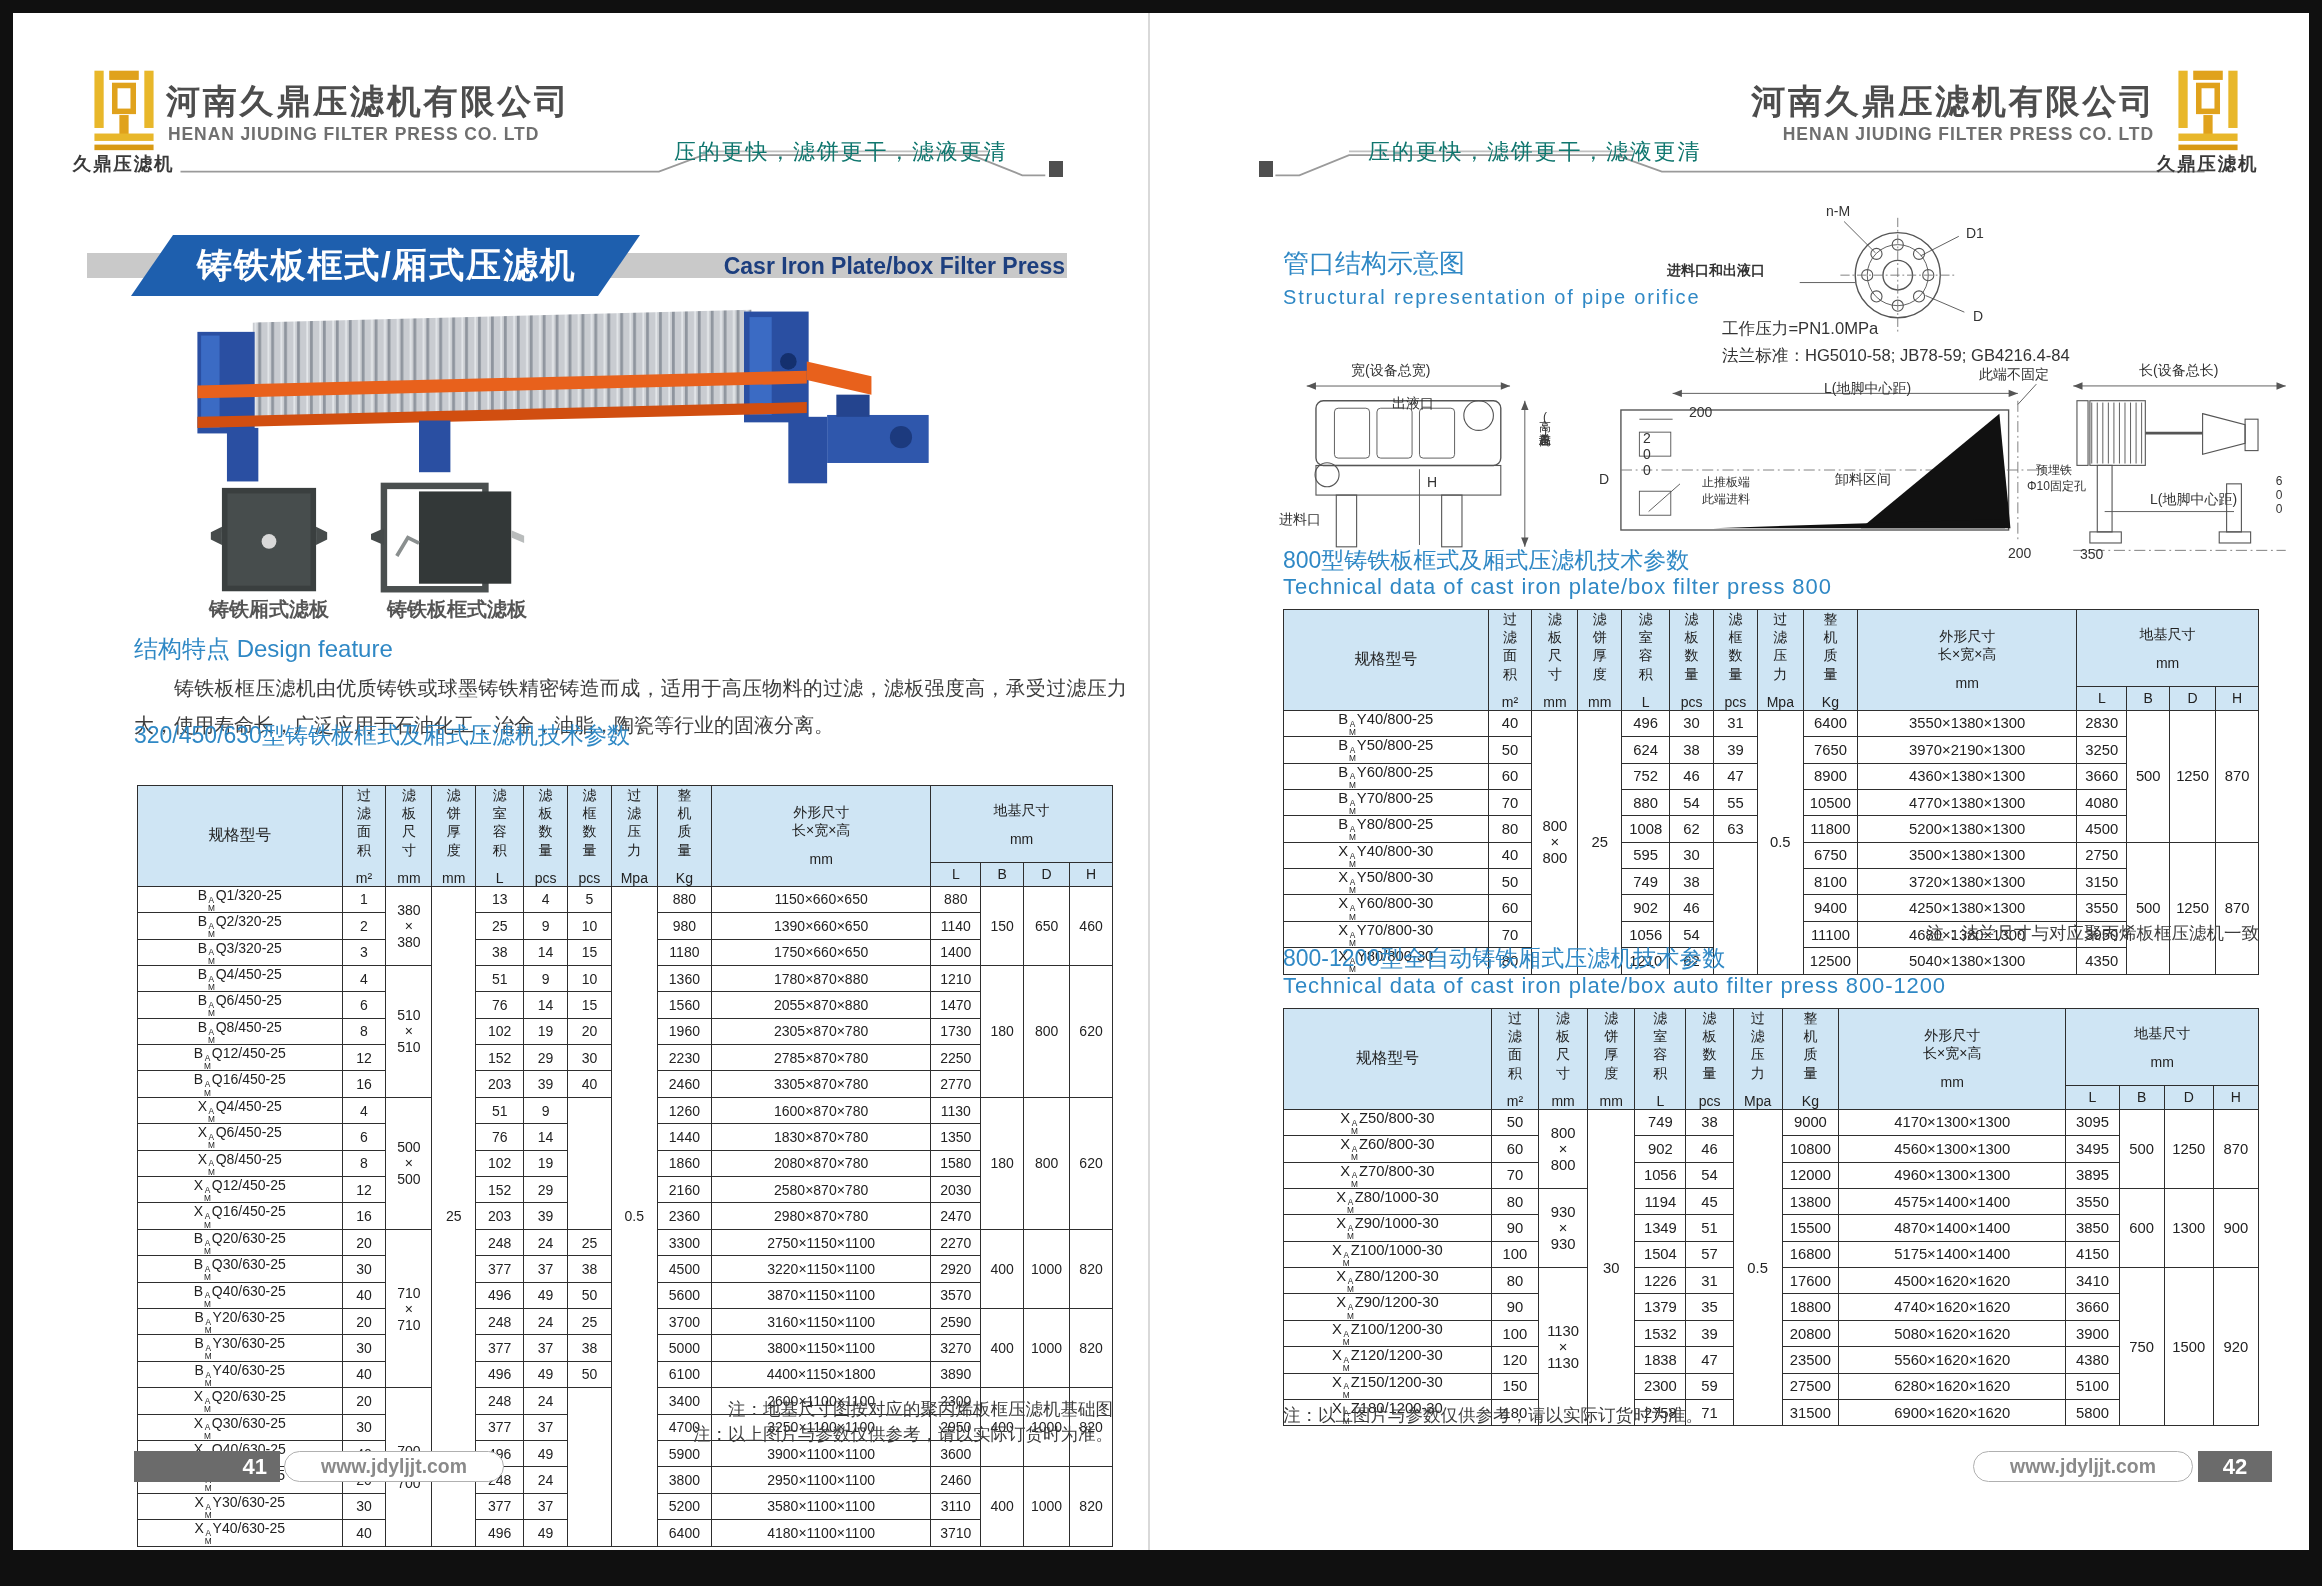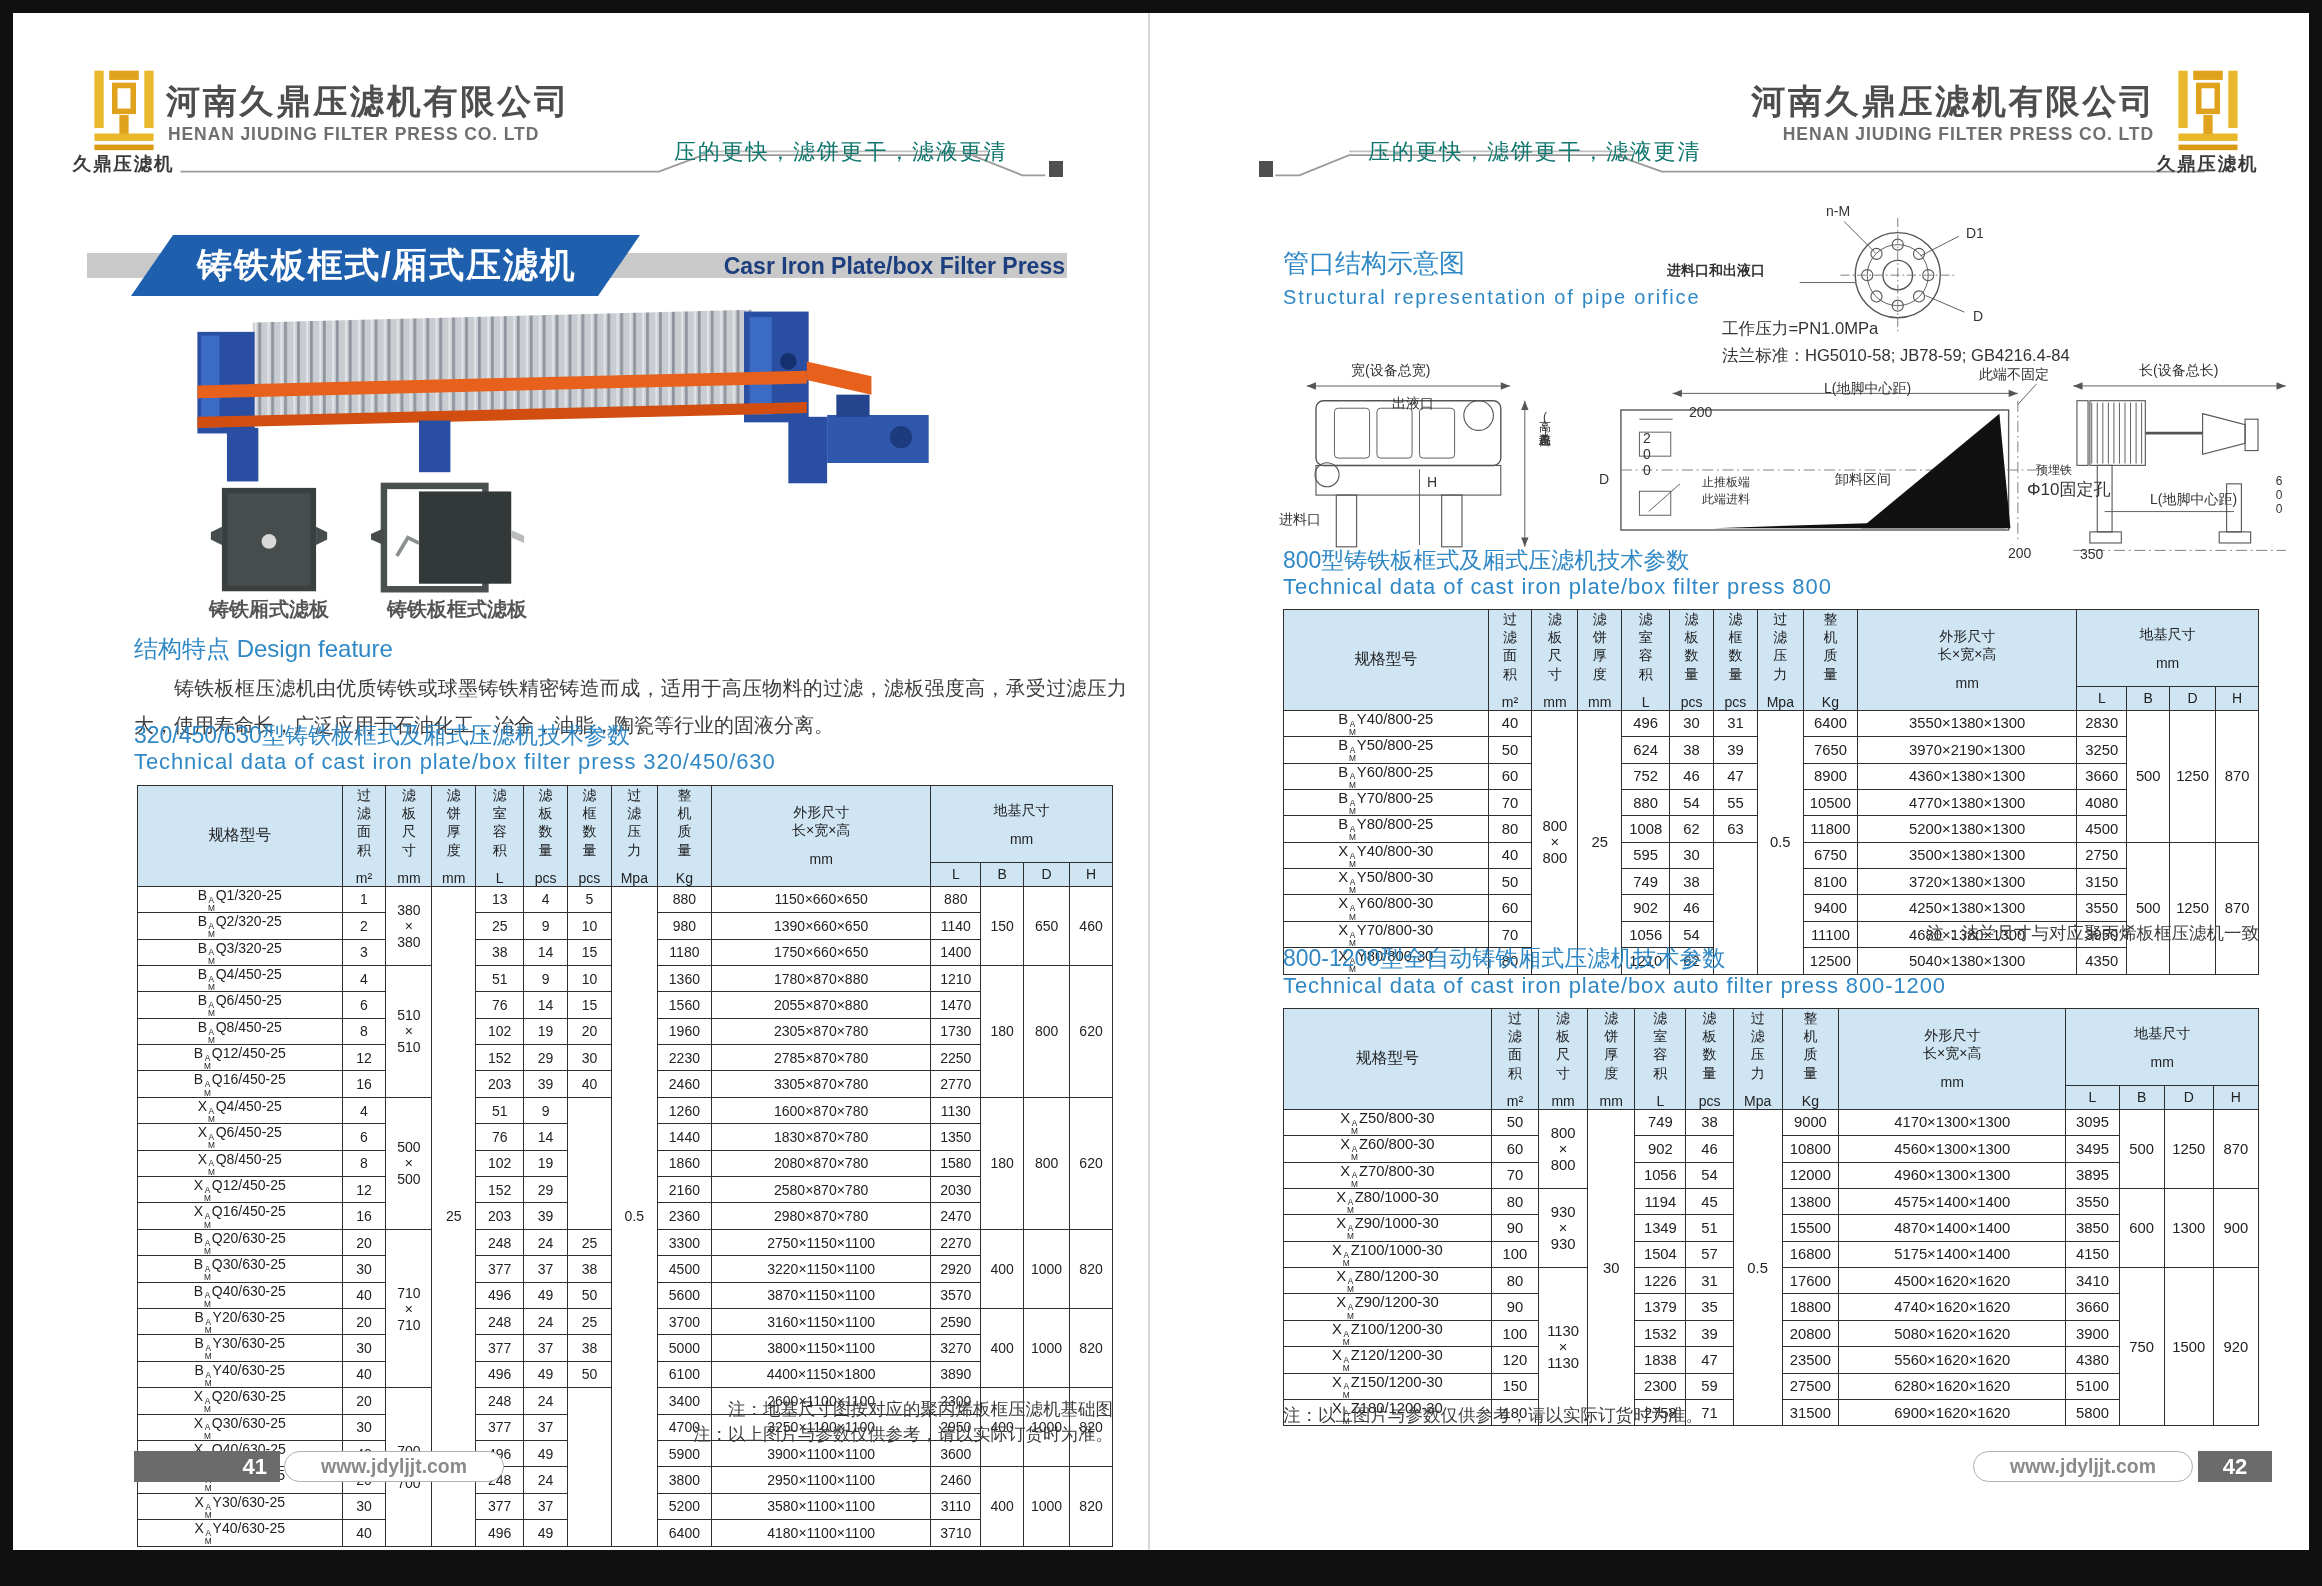--- a/index.html
+++ b/index.html
@@ -139,21 +139,20 @@
       <polygon points="152,52 166,58 166,66 152,60" fill="#b9bcbc"></polygon>
       <polyline points="28,80 40,60 52,66" fill="none" stroke="#8a8f8f" stroke-width="4"></polyline>
     </svg>
     <div class="abs caption" style="left:159px;top:583px;width:194px;">铸铁厢式滤板</div>
     <div class="abs caption" style="left:338px;top:583px;width:212px;">铸铁板框式滤板</div>
 
     <div class="abs h-blue sec-head" style="left:121px;top:620px;">结构特点 Design feature</div>
     <div class="abs body-par" style="left:121px;top:657px;width:993px;">铸铁板框压滤机由优质铸铁或球墨铸铁精密铸造而成，适用于高压物料的过滤，滤板强度高，承受过滤压力大，使用寿命长，广泛应用于石油化工，冶金，油脂，陶瓷等行业的固液分离。</div>
 
     <div class="abs h-blue tbl-title-cn" style="left:121px;top:707px;">320/450/630型铸铁板框式及厢式压滤机技术参数</div>
-    <div class="abs h-blue tbl-title-en" style="left:121px;top:736px;">Technical data of cast iron plate/box filter press 320/450/630</div>
 
     <div class="abs" style="left:124px;top:772px;width:976px;">
         <table class="datatable t1">
           <colgroup>
             <col style="width:196px">
             <col style="width:42px">
             <col style="width:44px">
             <col style="width:42px">
             <col style="width:46px">
             <col style="width:42px">
@@ -606,21 +605,21 @@
       <rect x="36" y="100" width="16" height="72" fill="none" stroke="#555" stroke-width="1.2"></rect>
       <rect x="176" y="120" width="16" height="52" fill="none" stroke="#555" stroke-width="1.2"></rect>
       <rect x="28" y="172" width="34" height="12" fill="none" stroke="#555" stroke-width="1.2"></rect>
       <rect x="168" y="172" width="34" height="12" fill="none" stroke="#555" stroke-width="1.2"></rect>
       <line x1="10" y1="192" x2="240" y2="192" stroke="#777" stroke-width="1" stroke-dasharray="12 4 2 4"></line>
       <line x1="44" y1="150" x2="184" y2="150" stroke="#555" stroke-width="1"></line>
     </svg>
     <div class="abs dlabel" style="left:989px;top:349px;">长(设备总长)</div>
     <div class="abs dlabel" style="left:1000px;top:478px;">L(地脚中心距)</div>
     <div class="abs dlabel" style="left:886px;top:449px;font-size:12px;">预埋铁</div>
-    <div class="abs dlabel" style="left:877px;top:465px;font-size:17px;">Φ10固定孔</div>
+    <div class="abs dlabel" style="left:877px;top:465px;font-size:12px;">Φ10固定孔</div>
     <div class="abs dlabel" style="left:930px;top:533px;">350</div>
     <div class="abs dlabel v" style="left:1122px;top:461px;font-size:12px;">600</div>
 
     <div class="abs h-blue tbl-title-cn" style="left:133px;top:532px;">800型铸铁板框式及厢式压滤机技术参数</div>
     <div class="abs h-blue tbl-title-en" style="left:133px;top:561px;">Technical data of cast iron plate/box filter press 800</div>
     <div class="abs" style="left:133px;top:596px;width:976px;">
         <table class="datatable t2">
           <colgroup>
             <col style="width:196px">
             <col style="width:42px">

